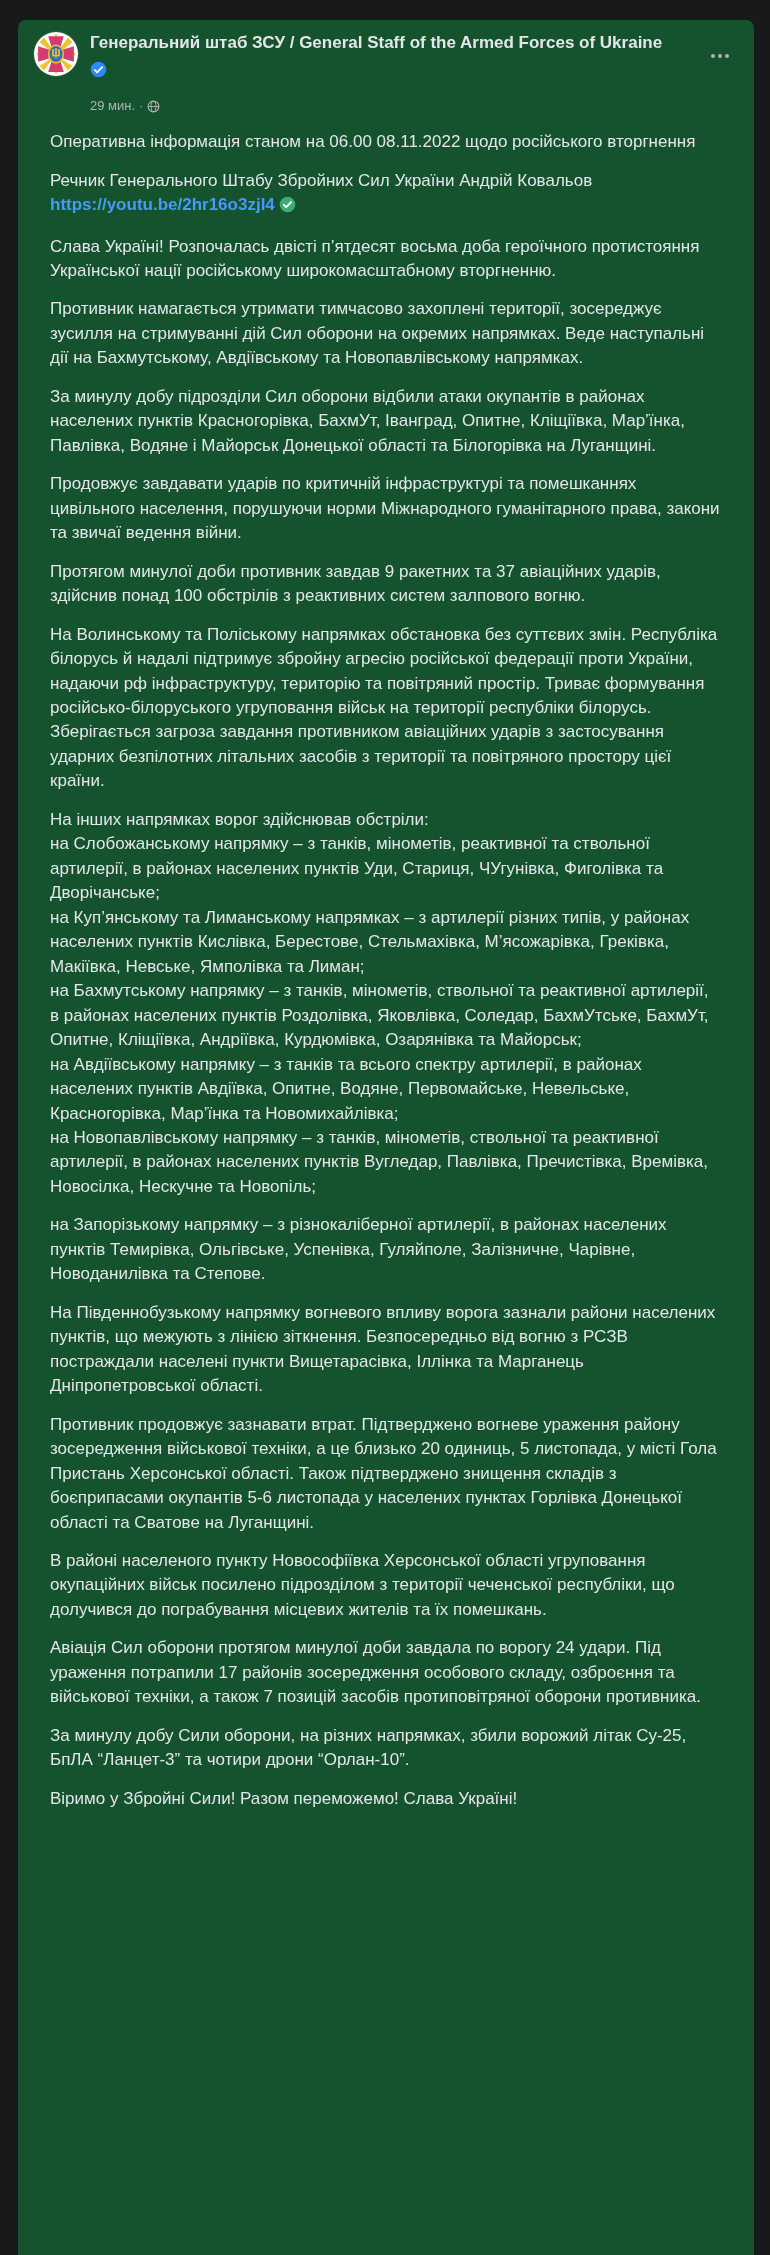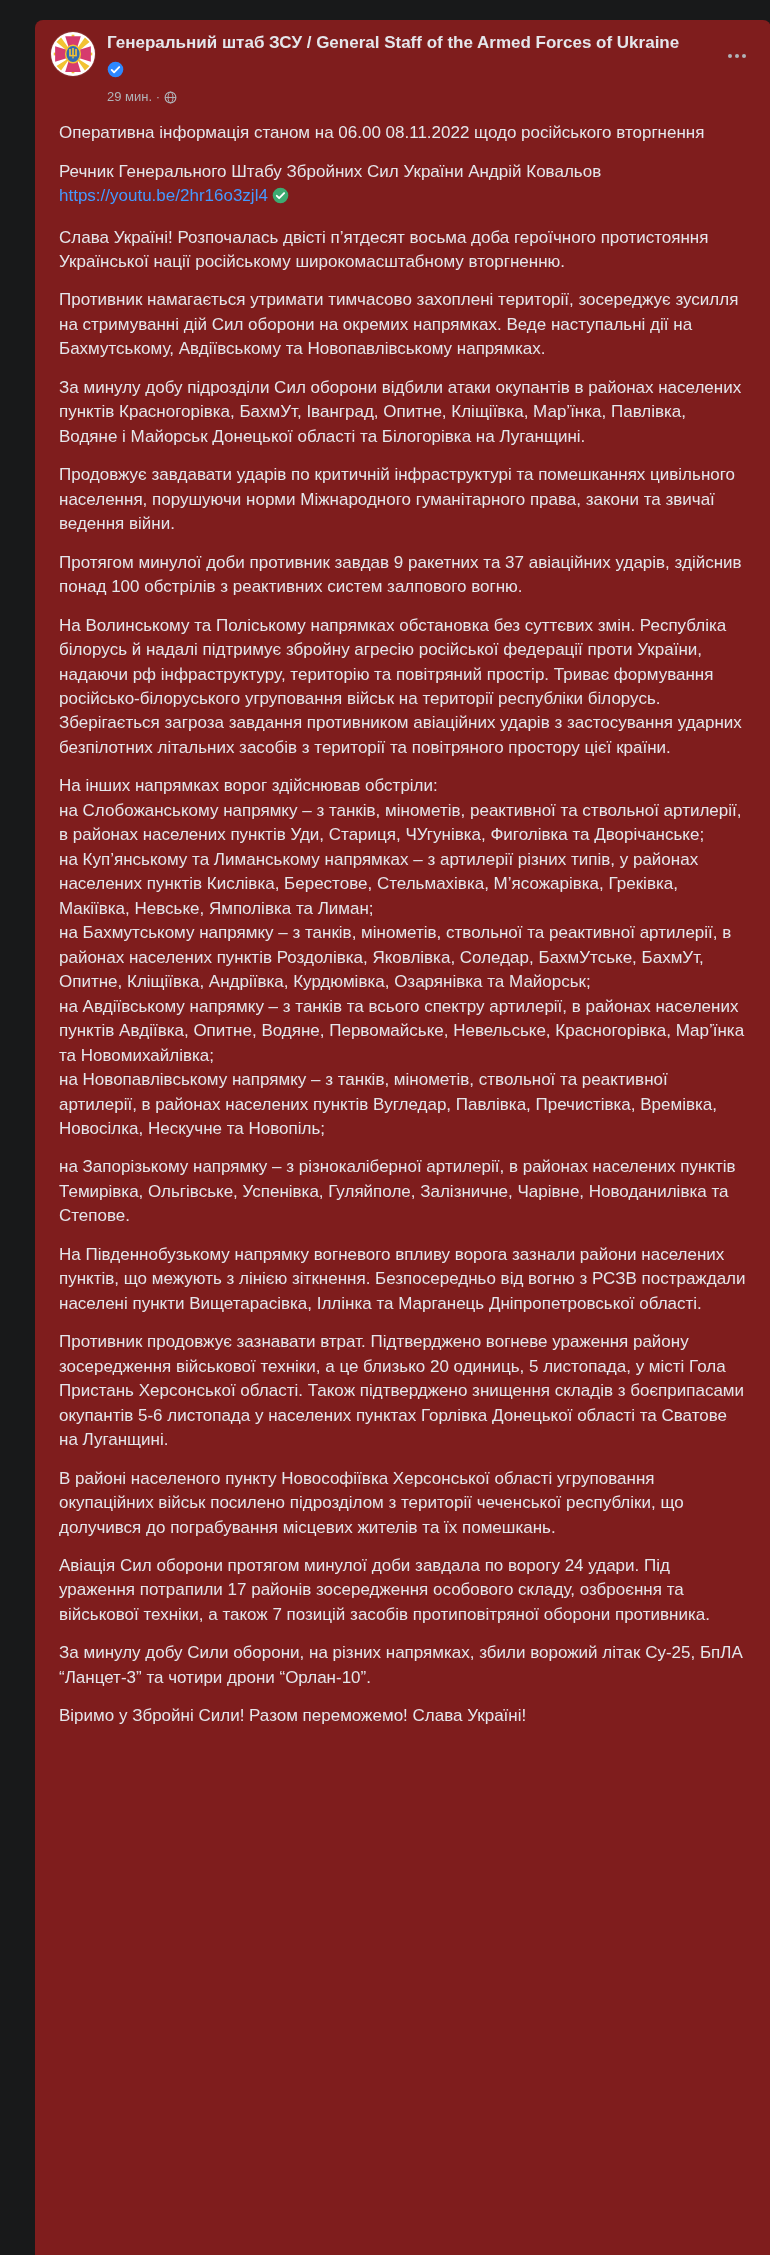--- a/index.html
+++ b/index.html
@@ -3,51 +3,51 @@
 <meta charset="utf-8">
 <style>
   html,body{margin:0;padding:0;}
   body{
     width:770px;height:2255px;overflow:hidden;
     background:#18191a;
     font-family:"Liberation Sans","DejaVu Sans",sans-serif;
     -webkit-font-smoothing:antialiased;
   }
   .post-card{
-    position:absolute;left:35px;top:20px;width:736px;height:2235px;
-    background:#7f1d1d;border-radius:8px 8px 0 0;
+    position:absolute;left:18px;top:20px;width:736px;height:2235px;
+    background:#14532d;border-radius:8px 8px 0 0;
     box-sizing:border-box;padding:12px 16px 16px;
   }
   
   .header{display:flex;align-items:flex-start;}
   .avatar{
     width:44px;height:44px;border-radius:50%;flex:0 0 auto;
     overflow:hidden;background:#fff;box-shadow:0 0 0 1px rgba(255,255,255,.08);
     cursor:pointer;
   }
   .header-mid{flex:1 1 auto;margin-left:12px;min-width:0;}
   .page-name{
     color:#e4e6eb;font-size:17px;font-weight:700;line-height:1.3;
     max-width:600px;cursor:pointer;
   }
   .badge-row{margin-top:6px;height:18px;}
   .meta-row{
-    margin-top:11px;color:#b0b3b8;font-size:13px;line-height:16px;
+    margin-top:20px;color:#b0b3b8;font-size:13px;line-height:16px;
     display:flex;align-items:center;gap:4px;cursor:pointer;
   }
   .more-btn{
     flex:0 0 auto;width:36px;height:36px;border-radius:50%;
     display:flex;align-items:center;justify-content:center;gap:3px;
     cursor:pointer;margin-top:6px;
   }
   .more-btn i{display:block;width:4px;height:4px;border-radius:50%;background:#b0b3b8;}
   
   .post-text{margin-top:16px;color:#e4e6eb;font-size:17px;line-height:1.44;}
-  .post-text p{margin:0 8px 14px;white-space:pre-line;}
-  a.inline-link{color:#4599ff;text-decoration:none;cursor:pointer;}
+  .post-text p{margin:0 16px 14px;white-space:pre-line;}
+  a.inline-link{color:#4599ff;text-decoration:none;cursor:pointer;font-weight:bold;}
   .check-emoji{display:inline-block;vertical-align:-3px;margin-left:4px;}
   .inline-svg{display:inline-block;vertical-align:middle;}
 </style>
 </head>
 <body>
 
 <div class="post-card">
 
   <div class="header">
     <div class="avatar">

